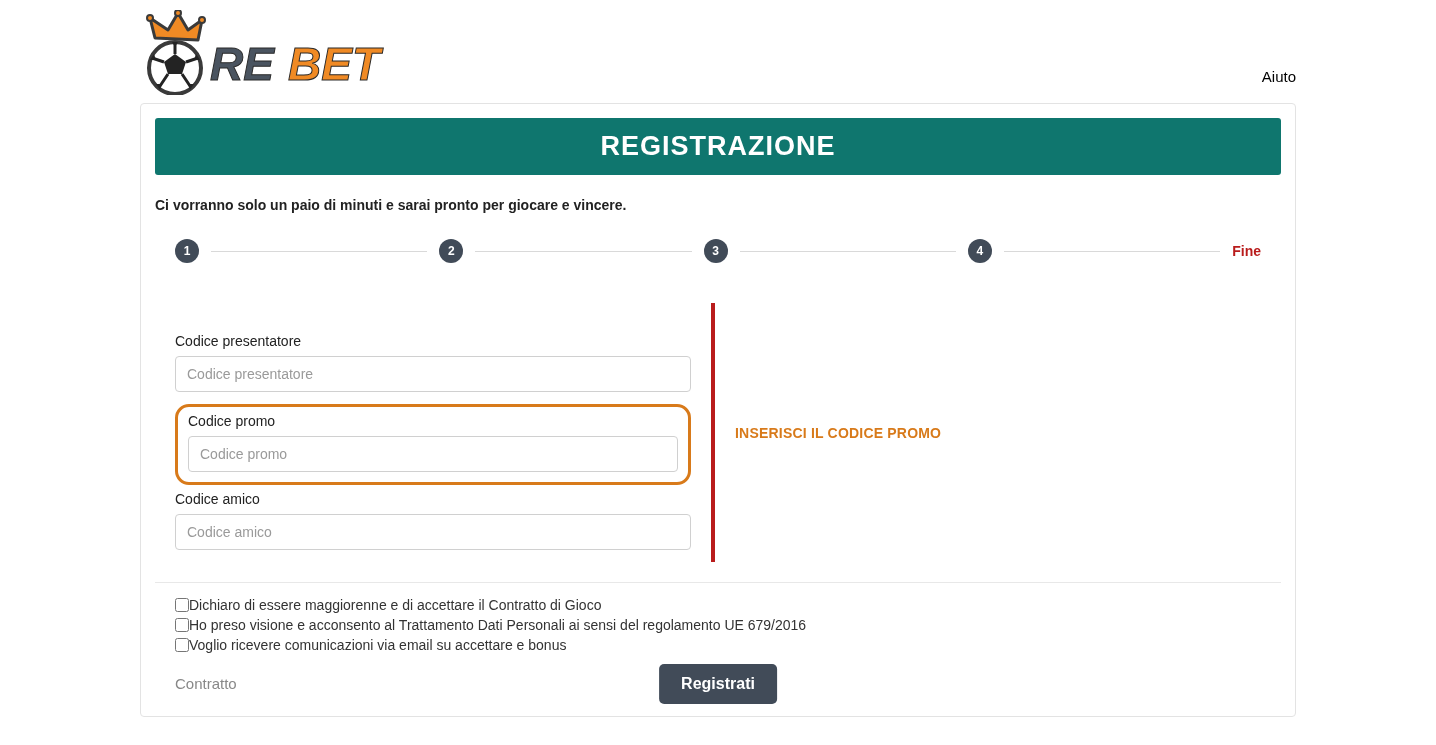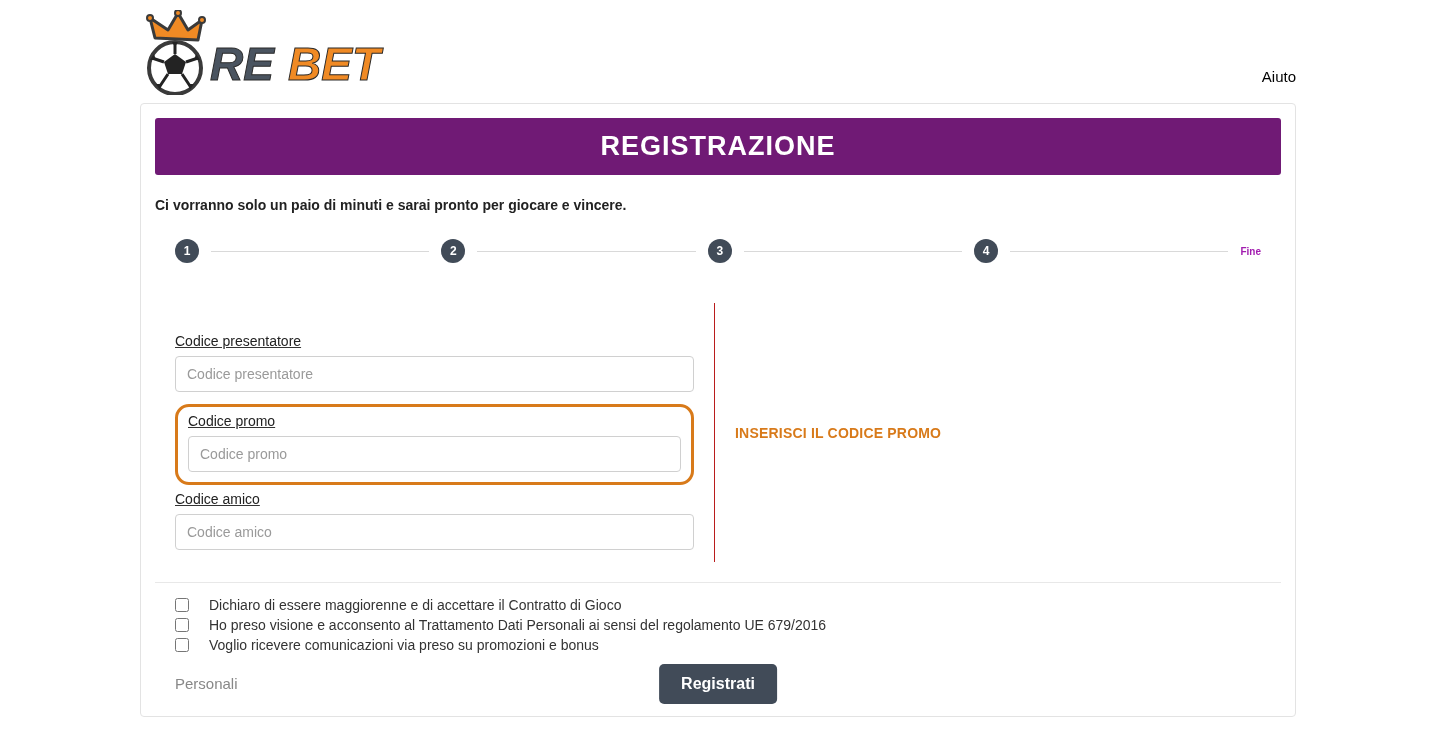--- a/index.html
+++ b/index.html
@@ -28,21 +28,21 @@
     color: #000000;
     cursor: pointer;
     padding-bottom: 10px;
   }
   .card {
     border: 1px solid #e3e3e3;
     border-radius: 4px;
     padding: 14px;
   }
   .title-bar {
-    background: #701a75;
+    background: #0f766e;
     color: #fff;
     text-align: center;
     font-size: 27px;
     font-weight: 600;
     letter-spacing: 1px;
     padding: 13px 0;
     border-radius: 3px;
   }
   .subtitle {
     text-align: left;
@@ -69,37 +69,36 @@
     justify-content: center;
     flex-shrink: 0;
   }
   .step-line {
     flex: 1;
     height: 1px;
     background: #d9d9d9;
     margin: 0 12px;
   }
   .step-fine {
-    font-size: 10px;
-    color: #a21caf;
+    font-size: 14px;
+    color: #b91c1c;
     font-weight: 600;
     flex-shrink: 0;
     text-align: center;
   }
   .form-area {
     display: flex;
     padding: 0 20px;
     margin-bottom: 20px;
   }
   .left-col {
     width: 540px;
     padding-right: 20px;
-    border-right: 1px solid #b91c1c;
+    border-right: 4px solid #b91c1c;
     padding-top: 30px;
-    text-decoration: underline;
   }
   .right-col {
     flex: 1;
     padding-left: 20px;
     display: flex;
     align-items: center;
   }
   .field {
     margin-bottom: 2px;
   }
@@ -143,21 +142,21 @@
     color: #888;
     margin: 0 0 14px 0;
   }
   .checks {
     padding-left: 20px;
     margin-bottom: 22px;
   }
   .check-row {
     display: flex;
     align-items: center;
-    gap: 20px;
+    gap: 0;
     margin-bottom: 4px;
     font-size: 14px;
     color: #333;
   }
   .check-row input[type=checkbox] {
     width: 14px;
     height: 14px;
     cursor: pointer;
   }
   .actions {
@@ -260,22 +259,22 @@
       <div class="check-row">
         <input type="checkbox" style="">
         <span>Dichiaro di essere maggiorenne e di accettare il Contratto di Gioco</span>
       </div>
       <div class="check-row">
         <input type="checkbox" style="">
         <span>Ho preso visione e acconsento al Trattamento Dati Personali ai sensi del regolamento UE 679/2016</span>
       </div>
       <div class="check-row">
         <input type="checkbox" style="">
-        <span>Voglio ricevere comunicazioni via preso su promozioni e bonus</span>
+        <span>Voglio ricevere comunicazioni via email su accettare e bonus</span>
       </div>
     </div>
 
     <div class="actions">
-      <button class="back-btn">Personali</button>
+      <button class="back-btn">Contratto</button>
       <button class="submit-btn">Registrati</button>
     </div>
   </div>
 </div>
 
 </body></html>

